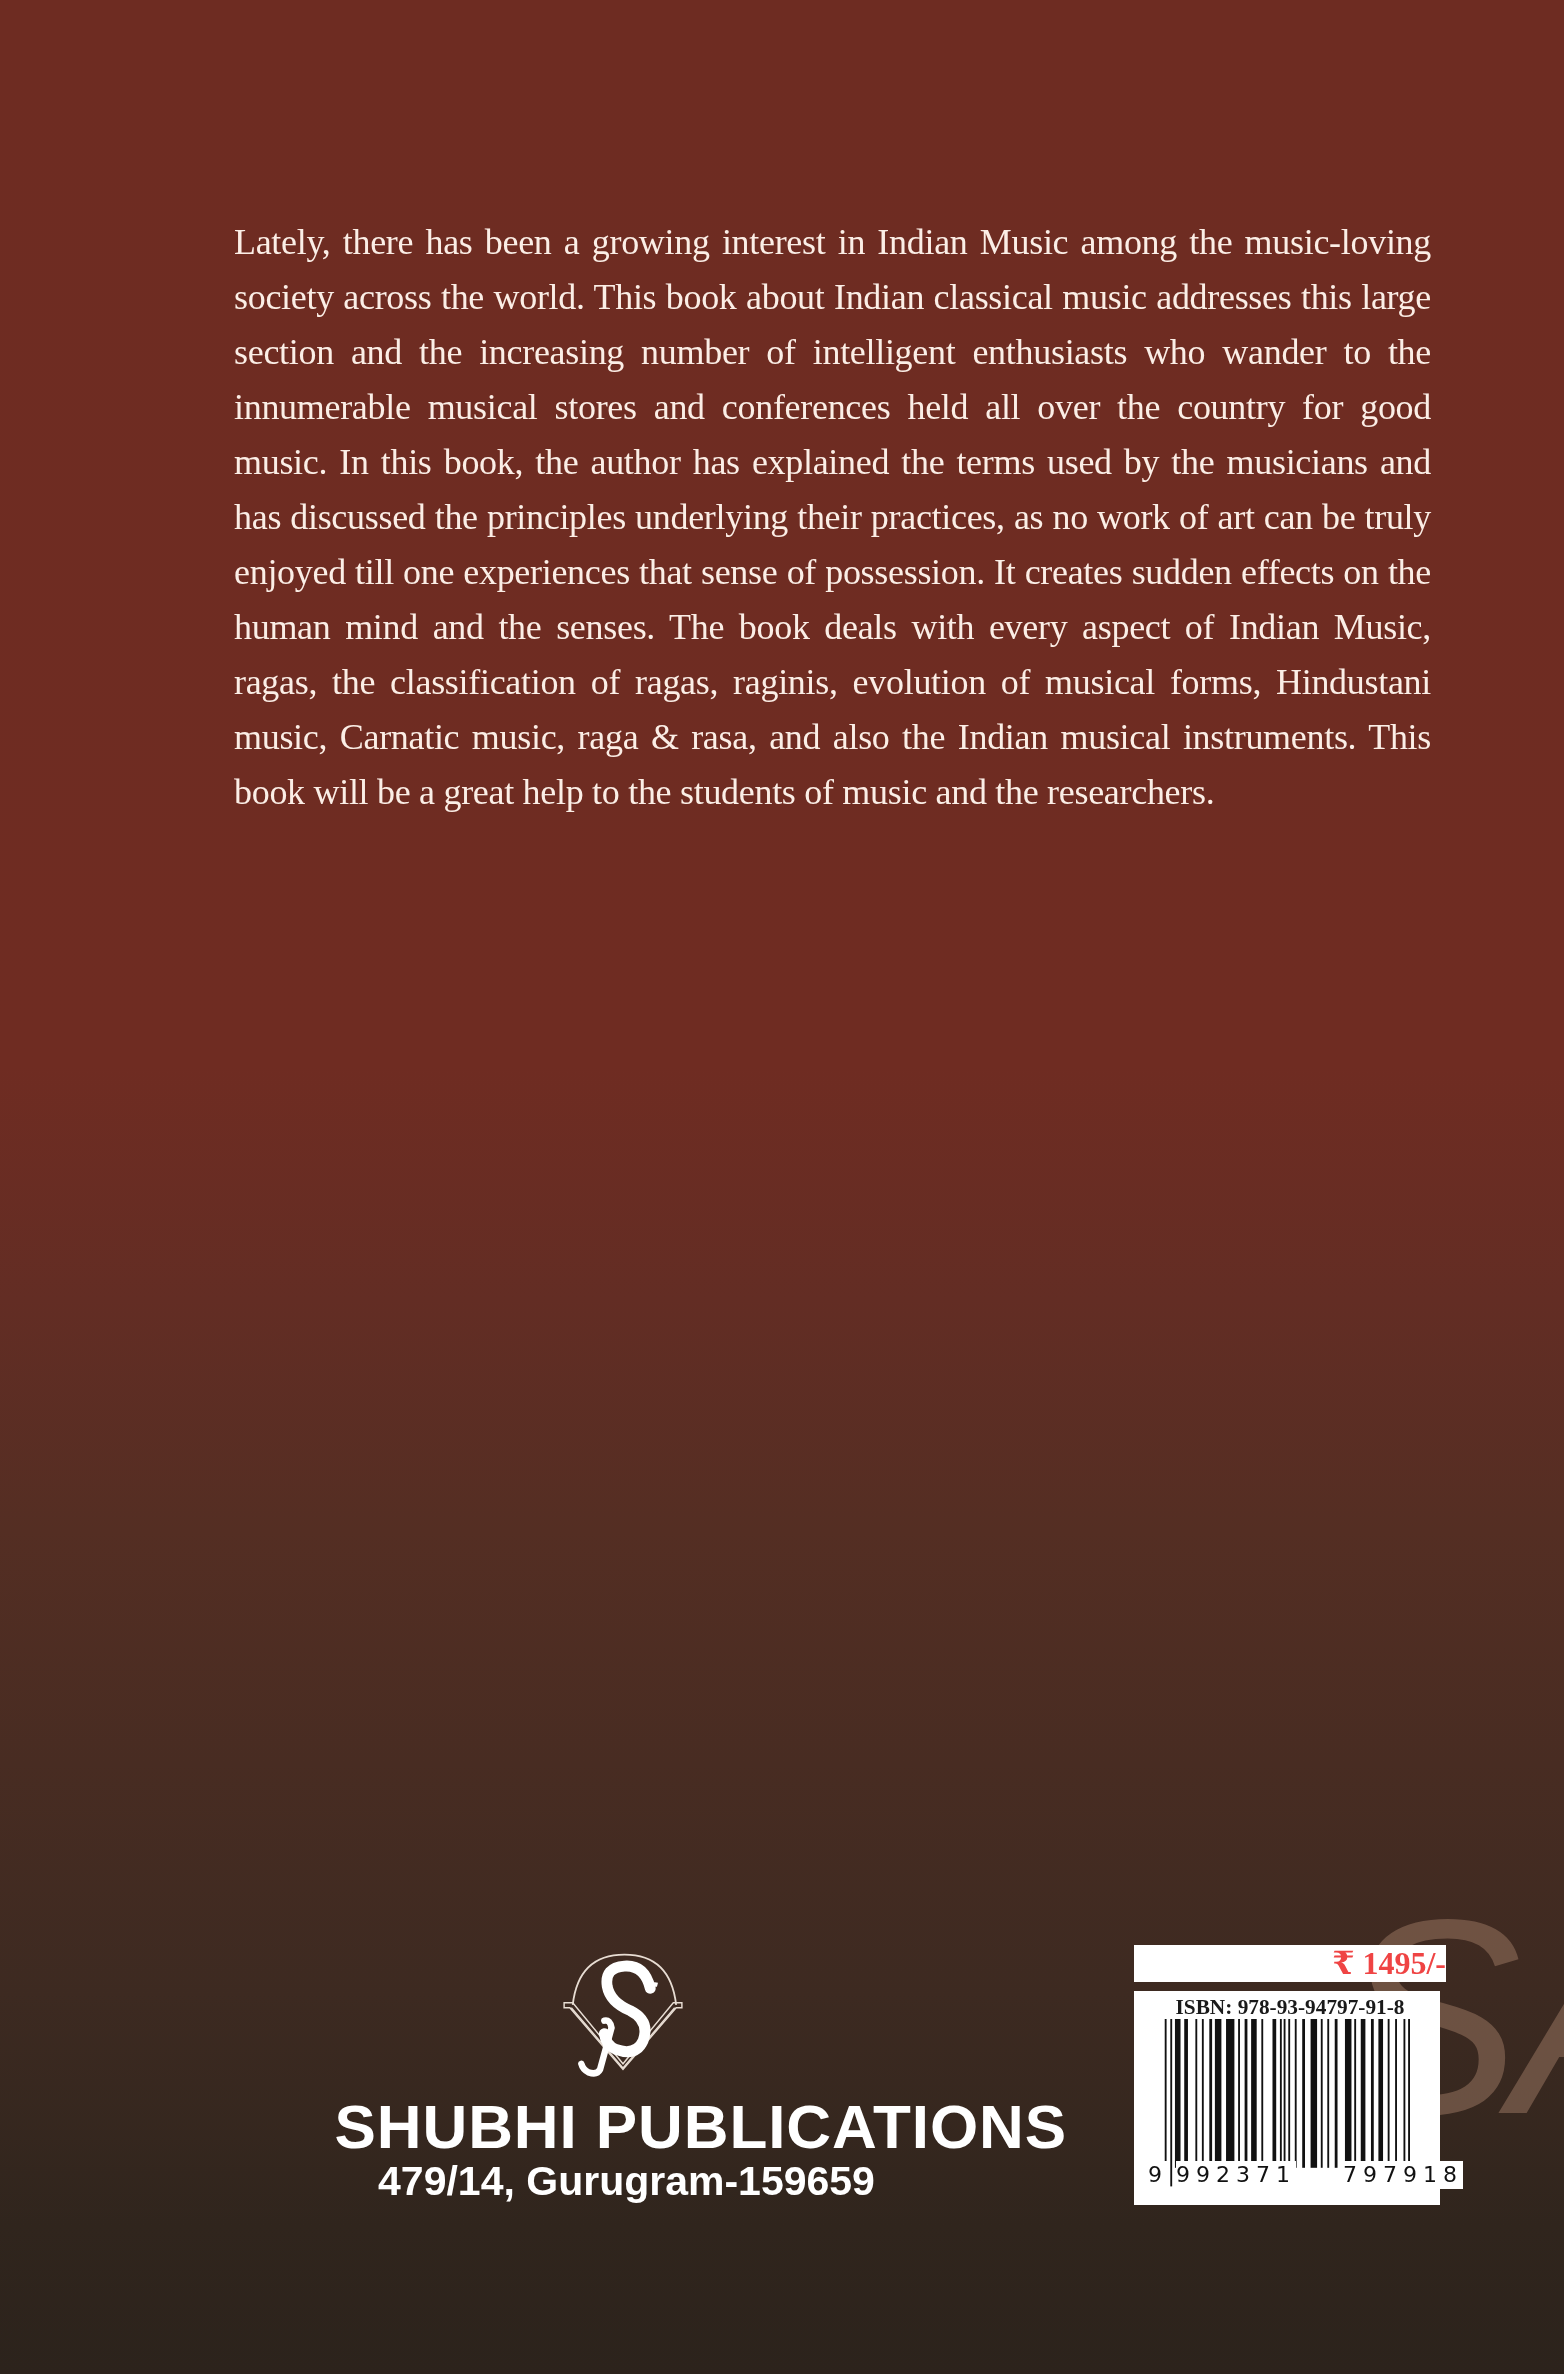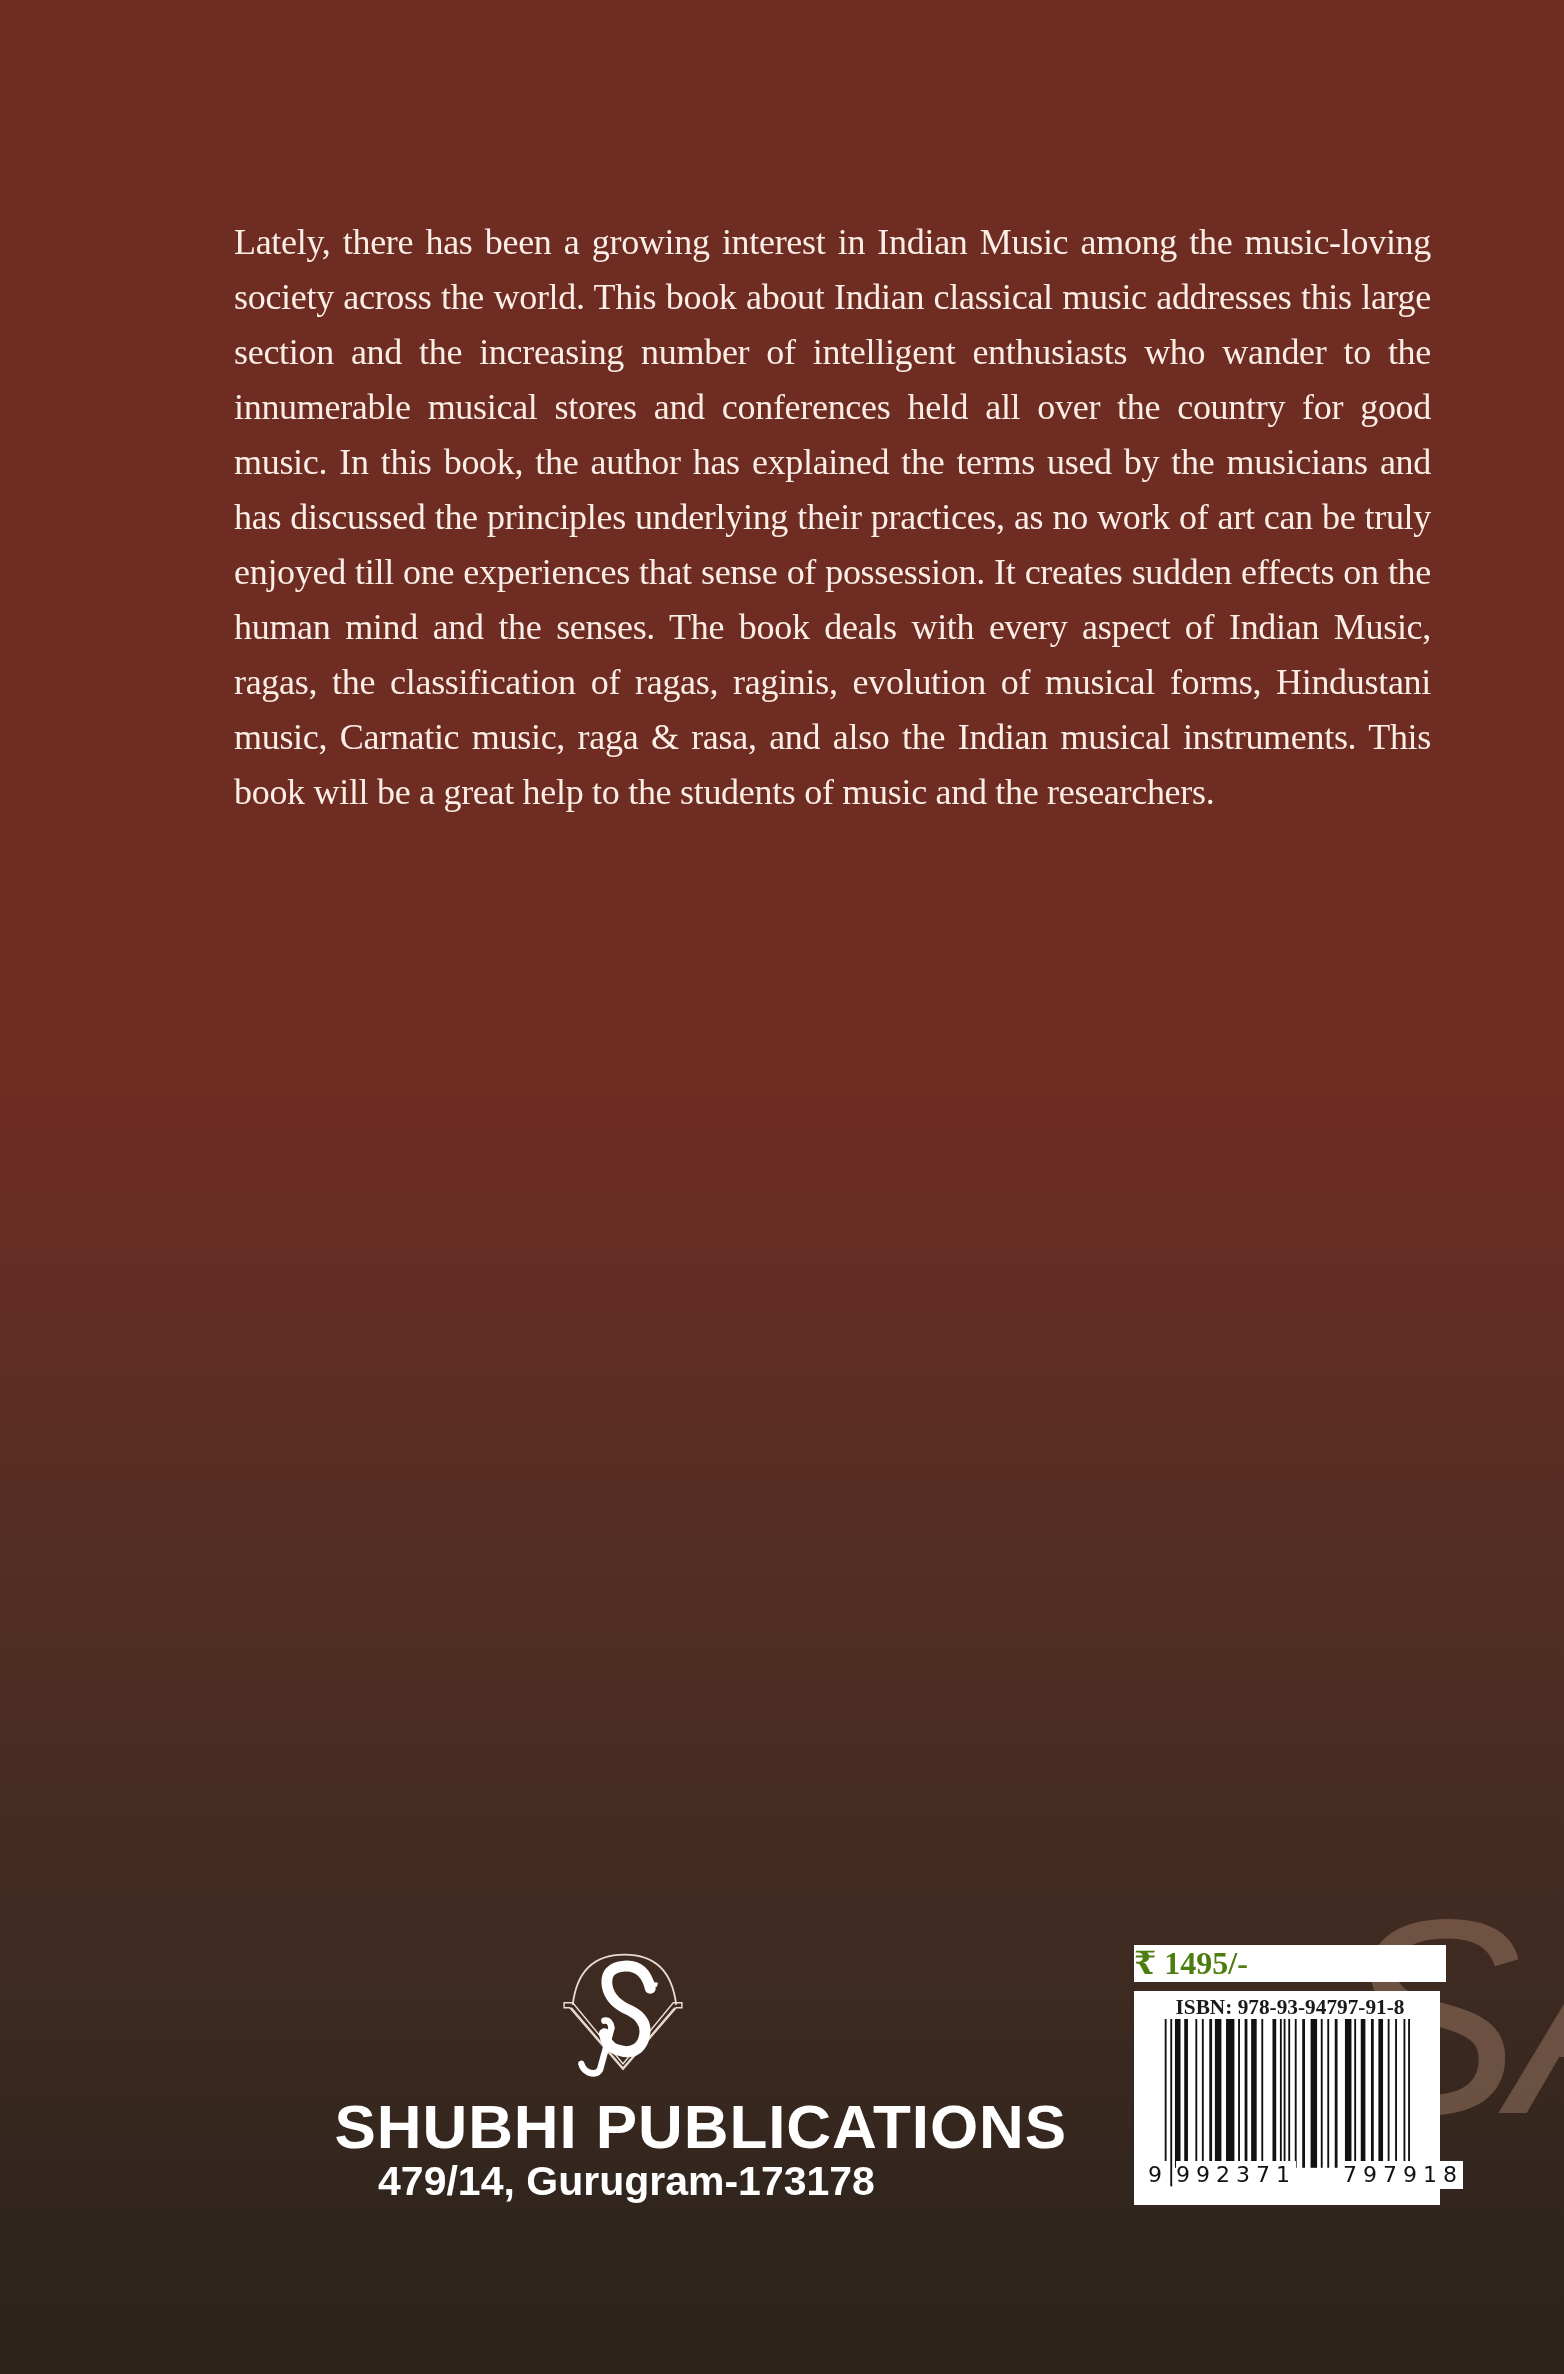--- a/index.html
+++ b/index.html
@@ -37,23 +37,23 @@
   }
   .watermark {
     position: absolute; left: 1336px; top: 1878px;
     font-family: "Liberation Sans", "DejaVu Sans", sans-serif;
     font-size: 278px; line-height: 278px; font-style: italic;
     color: rgba(150, 115, 95, 0.55); letter-spacing: -9.3px;
     white-space: nowrap;
   }
   .price-box {
     position: absolute; left: 1134px; top: 1945px; width: 312px; height: 37px;
-    background: #ffffff; text-align: left;
+    background: #ffffff; text-align: right;
     font-family: "Liberation Serif", "DejaVu Serif", serif;
-    font-weight: bold; font-size: 32px; line-height: 37px; color: #4d7c0f;
+    font-weight: bold; font-size: 32px; line-height: 37px; color: #ef4444;
   }
   .isbn-box {
     position: absolute; left: 1134px; top: 1991px; width: 306px; height: 214px;
     background: #ffffff;
   }
   .isbn-label {
     position: absolute; left: 0; top: 1.9px; width: 312px; text-align: center;
     font-family: "Liberation Serif", "DejaVu Serif", serif;
     font-weight: bold; font-size: 21.3px; line-height: 28px; color: #1a1a1a;
   }
@@ -74,21 +74,21 @@
   <svg class="logo" viewBox="0 0 220 180">
     <path d="M40 78 Q 48 8 112 8 Q 176 8 184 78" fill="none" stroke="#e8ddd3" stroke-width="2.5"></path>
     <path d="M28 75 L 40 75 L 110 160 L 180 75 L 192 75 L 192 82 L 184 82 L 110 168 L 36 82 L 28 82 Z" fill="none" stroke="#e8ddd3" stroke-width="2"></path>
     <path d="M38 82 L 110 166 L 182 82" fill="none" stroke="#e8ddd3" stroke-width="2"></path>
     <path d="M148 55 Q 140 22 112 24 Q 84 26 88 52 Q 92 74 120 86 Q 148 100 138 128 Q 128 150 100 140 Q 86 134 84 118" fill="none" stroke="#ffffff" stroke-width="15" stroke-linecap="round"></path>
     <path d="M148 55 Q 150 48 158 50" fill="none" stroke="#ffffff" stroke-width="6"></path>
     <path d="M84 100 Q 92 98 94 110 L 78 168 Q 74 176 62 172 Q 54 168 52 160" fill="none" stroke="#ffffff" stroke-width="9" stroke-linecap="round"></path>
   </svg>
 
   <div class="pub-name">SHUBHI PUBLICATIONS</div>
-  <div class="pub-addr">479/14, Gurugram-173178</div>
+  <div class="pub-addr">479/14, Gurugram-159659</div>
 
   <div class="watermark">SA</div>
 
   <div class="price-box">₹ 1495/-</div>
 
   <div class="isbn-box">
     <div class="isbn-label">ISBN: 978-93-94797-91-8</div>
     <svg class="barcode" viewBox="0 0 310 200" preserveAspectRatio="none">
       <g fill="#111">
         <rect x="18" y="0" width="2" height="180"></rect>

